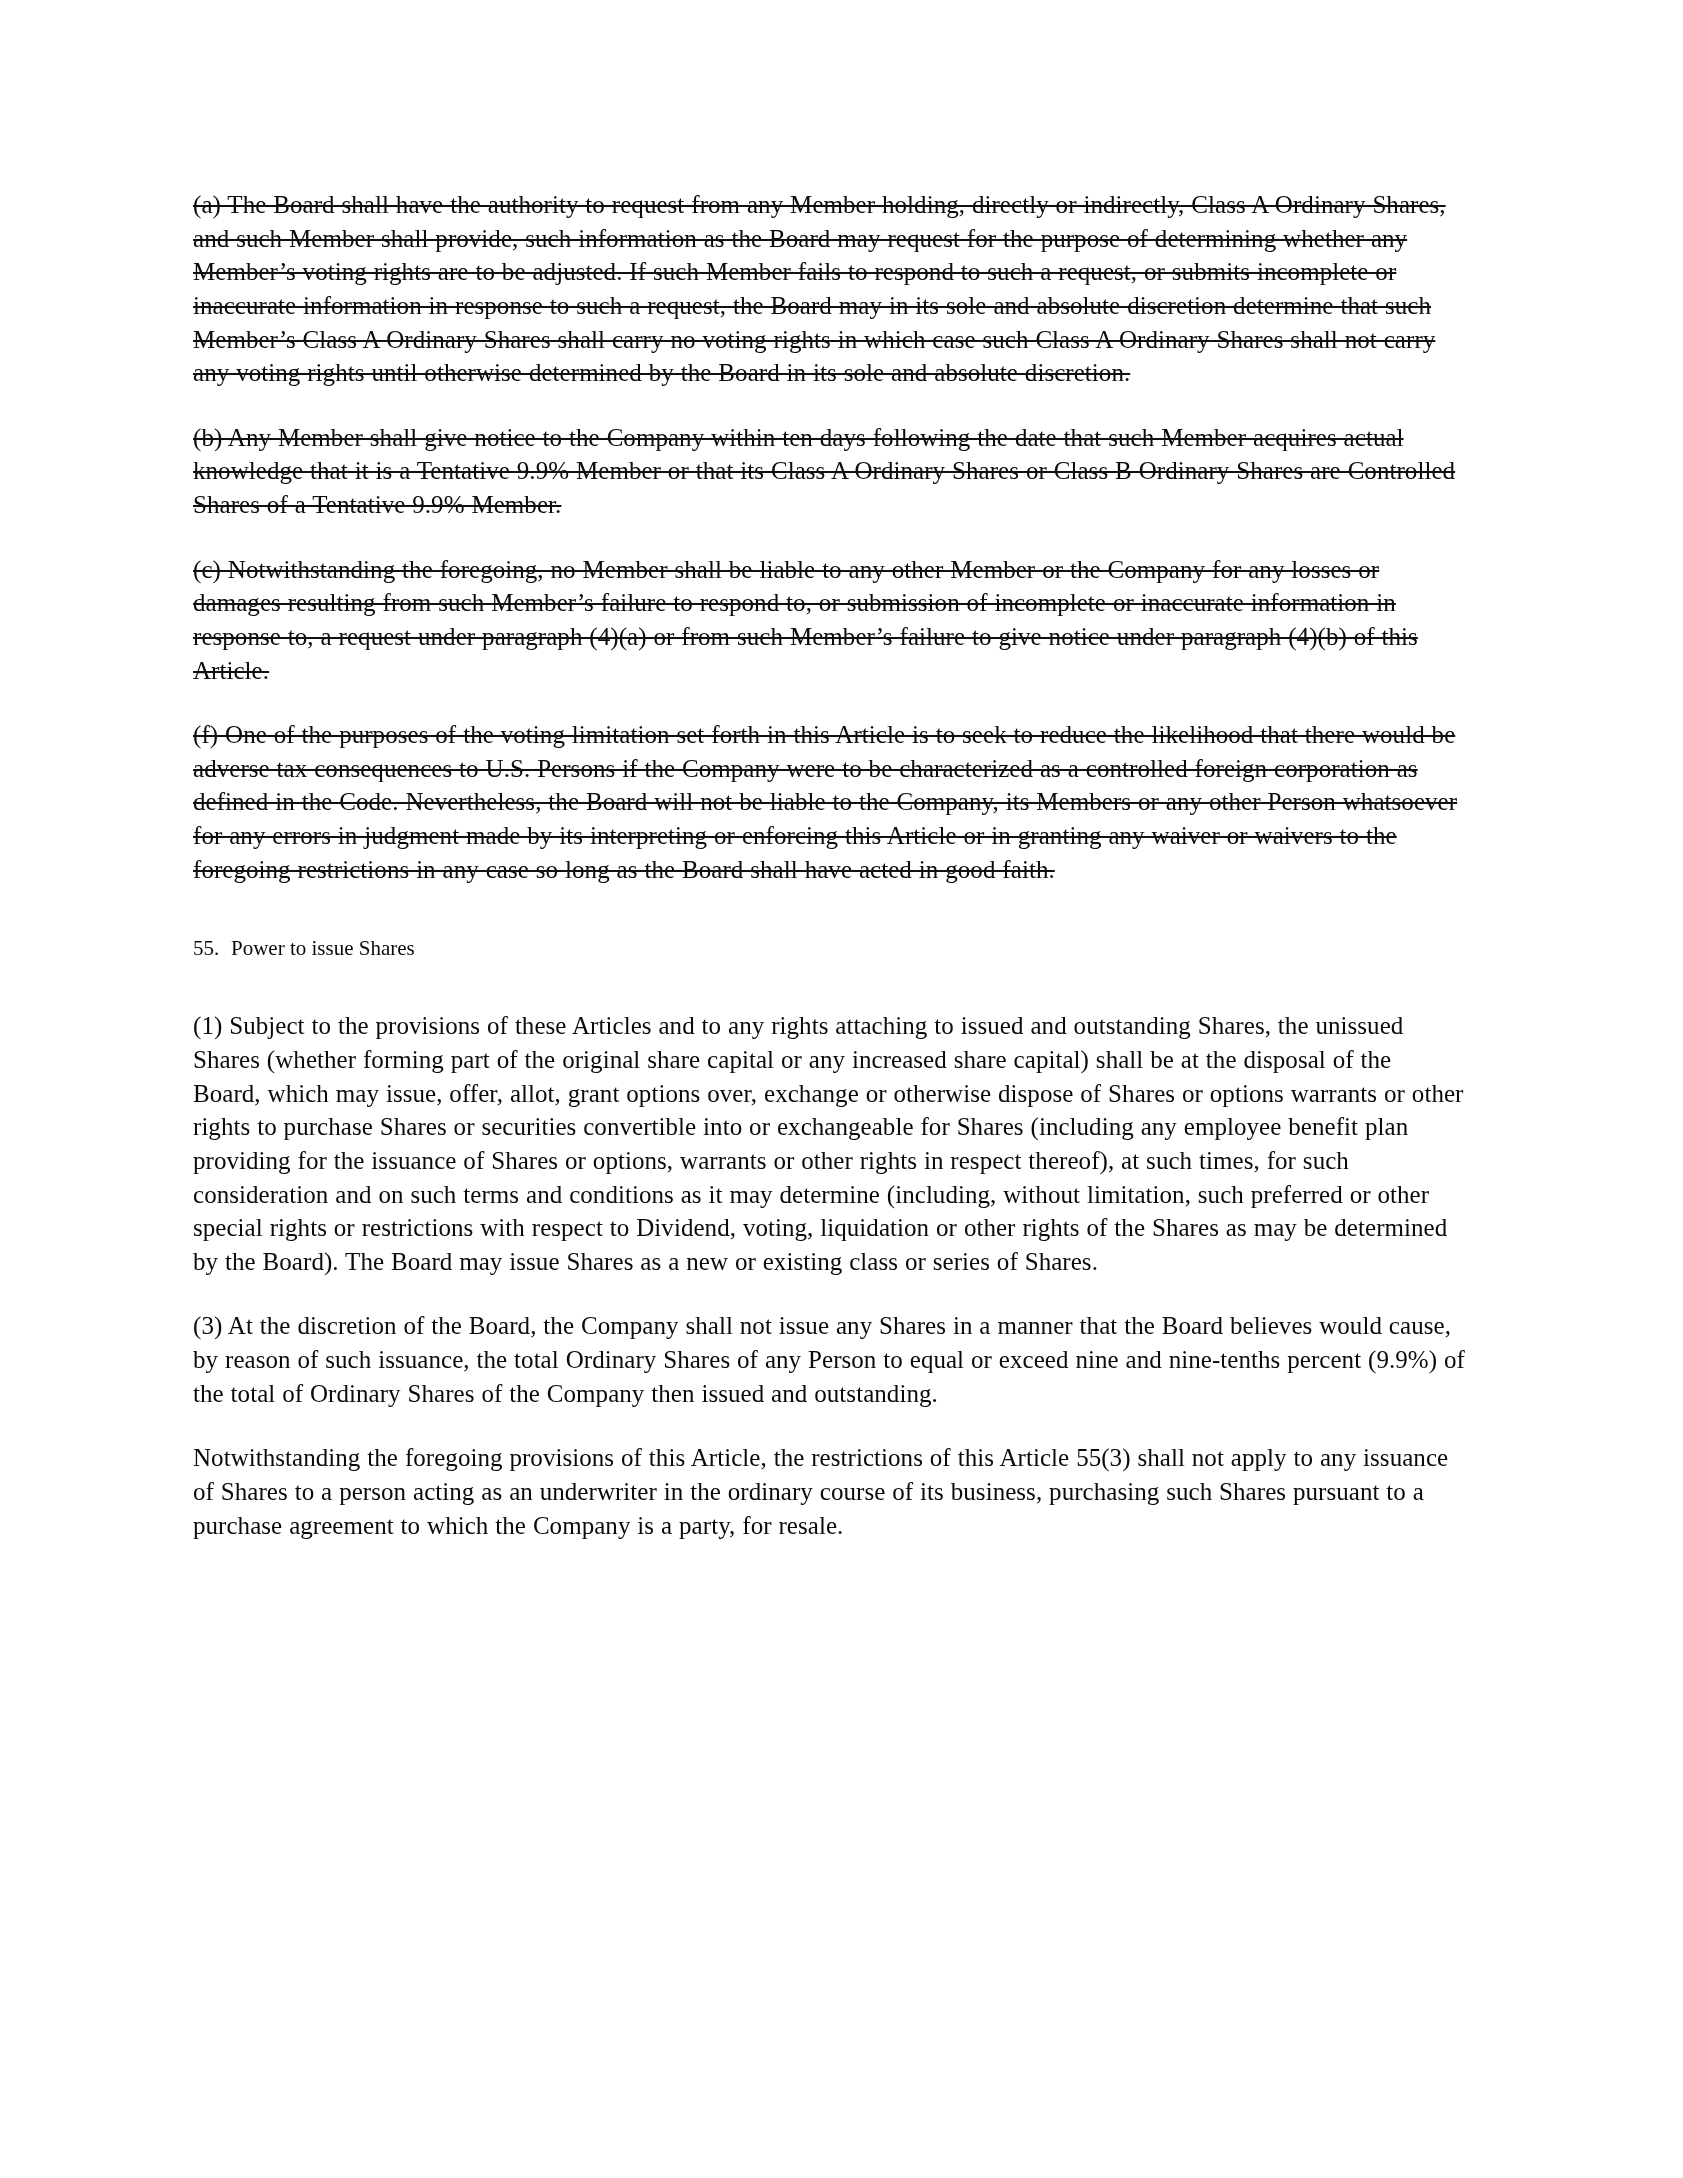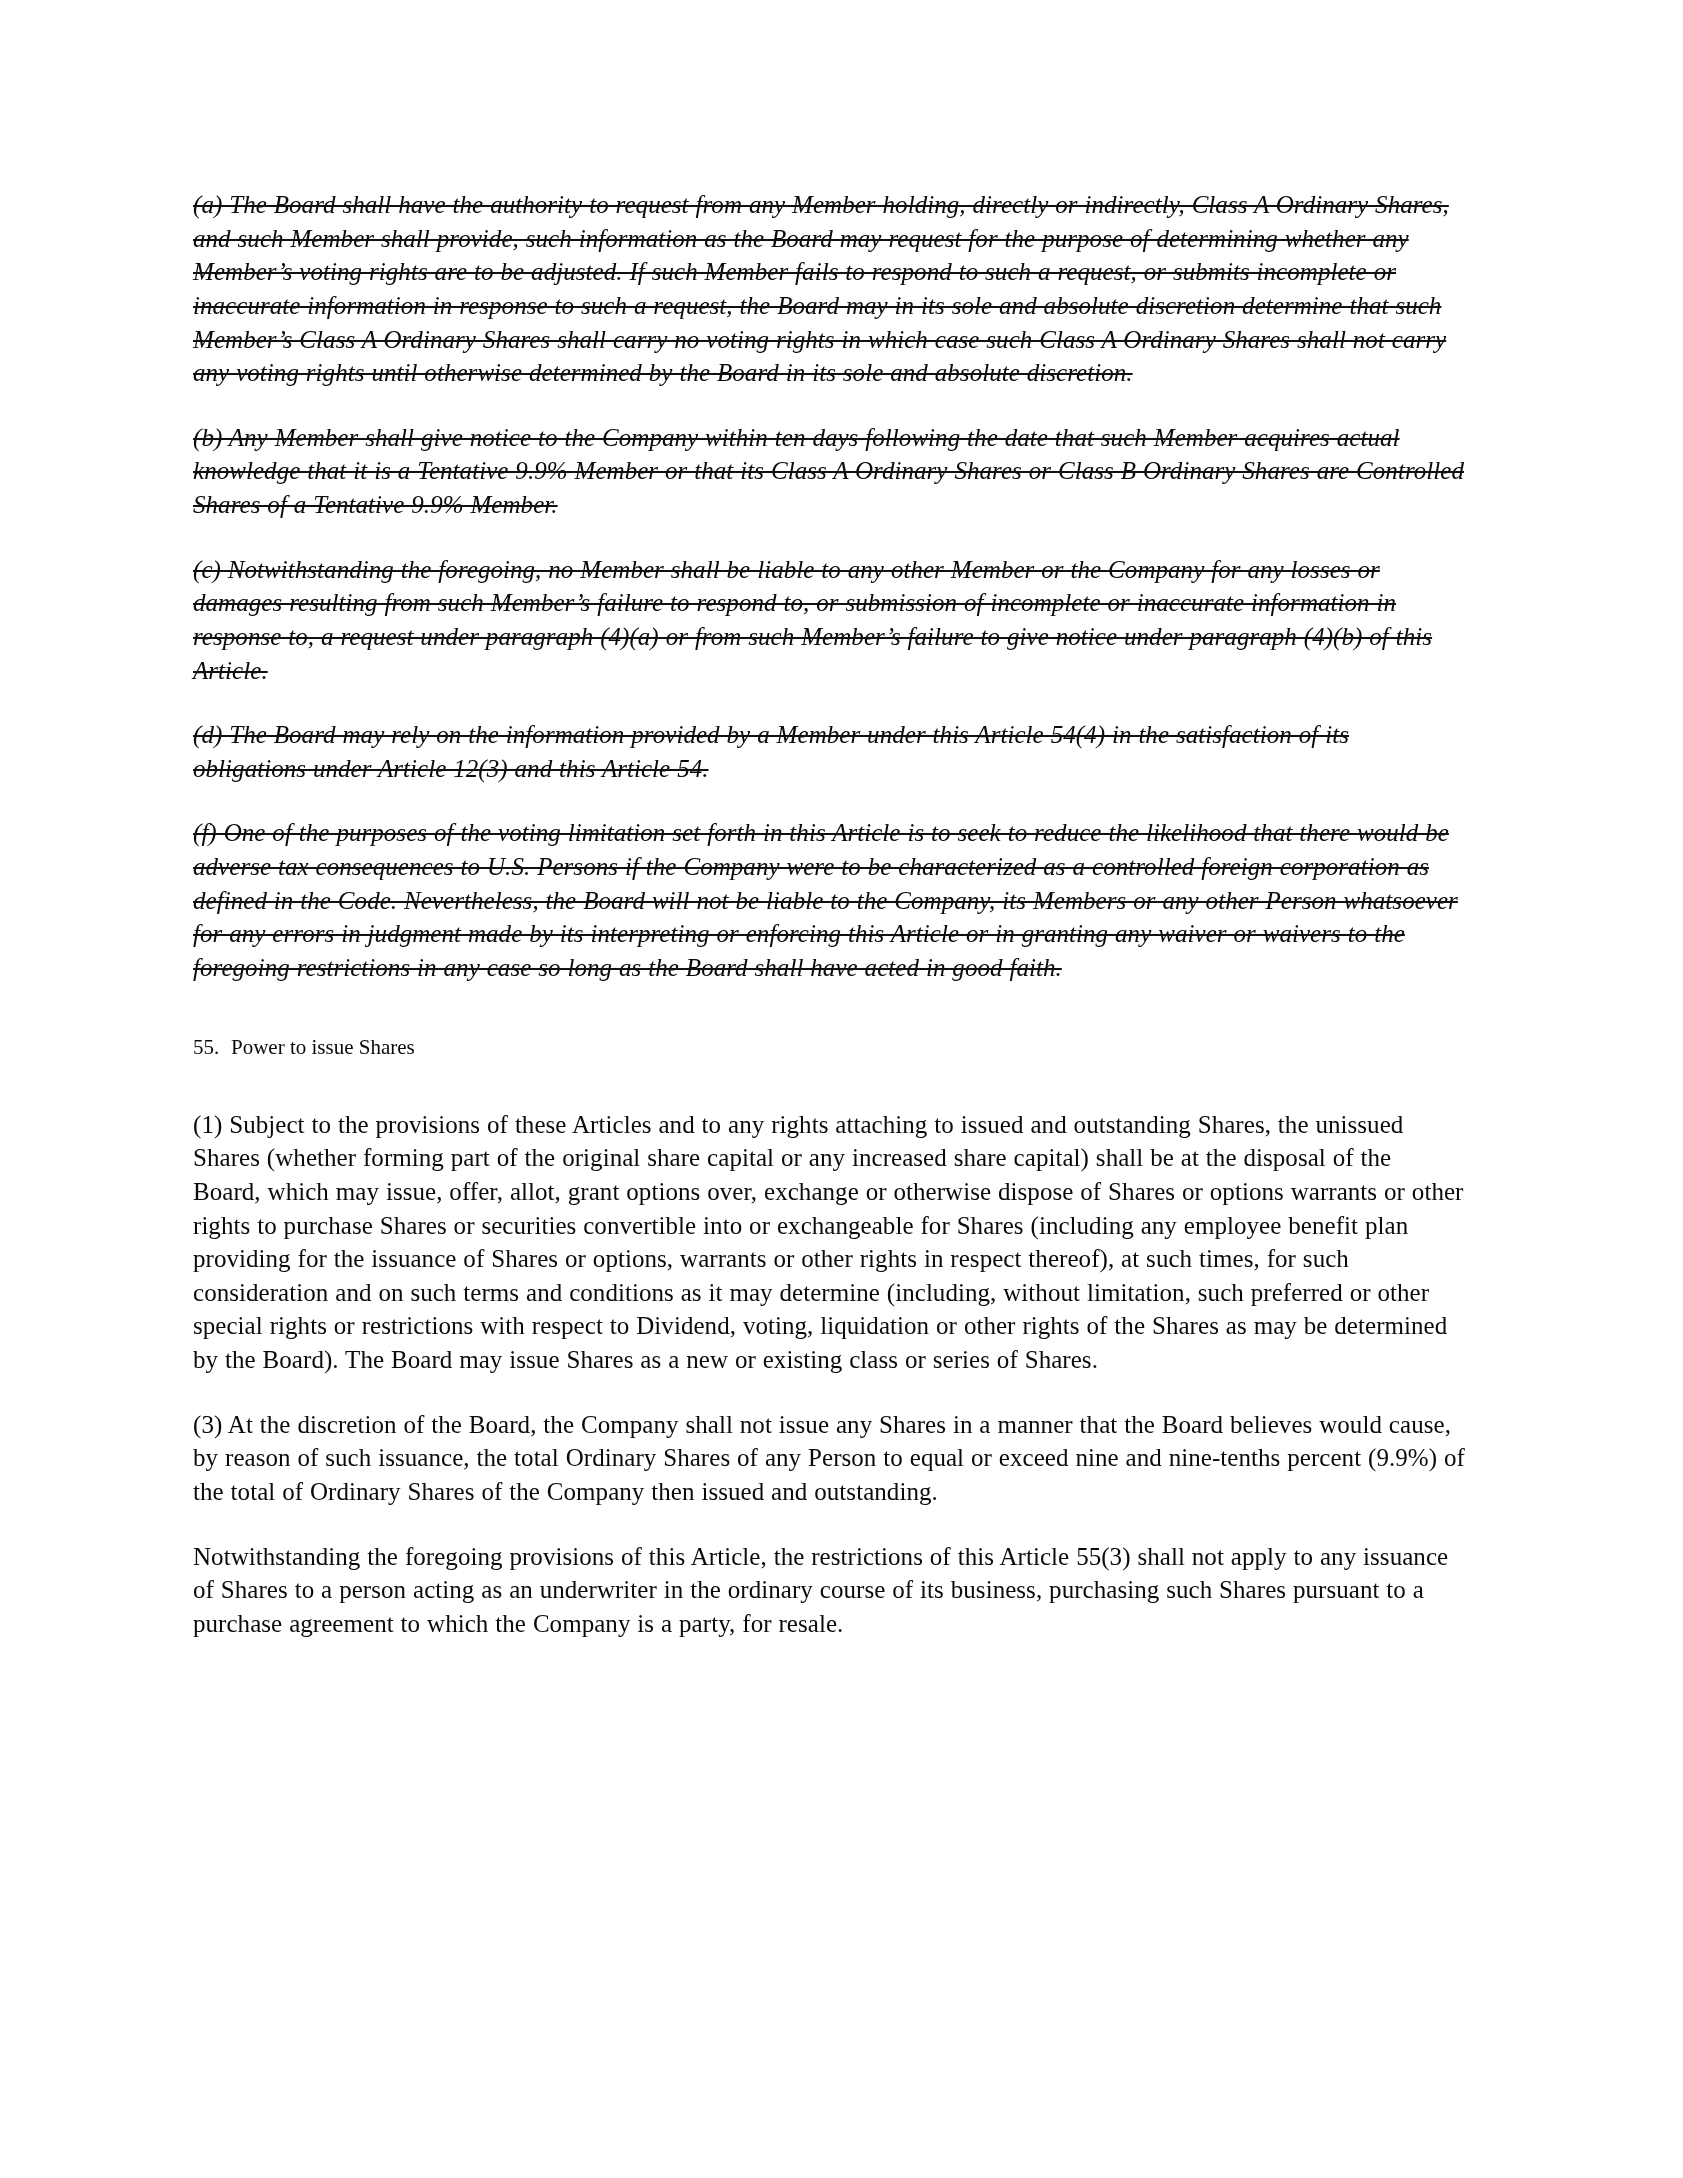--- a/index.html
+++ b/index.html
@@ -47,21 +47,20 @@
   }
   .heading .num {
     display: inline-block;
     width: 38px;
   }
   .gap-before-55 {
     margin-top: 48px;
   }
   .block-struck {
     margin-bottom: 0;
-    font-style: italic;
   }
   .page-number {
     position: absolute;
     left: 0;
     top: 2002px;
     width: 1683px;
     text-align: center;
     font-family: "Liberation Serif", "DejaVu Serif", serif;
     font-size: 24px;
     color: #0a0a0a;
@@ -70,21 +69,20 @@
 </head>
 <body>
 
 <div class="page">
   <div class="content">
 
     <div class="block-struck">
       <p class="para struck">(a)   The Board shall have the authority to request from any Member holding, directly or indirectly, Class A Ordinary Shares, and such Member shall provide, such information as the Board may request for the purpose of determining whether any Member’s voting rights are to be adjusted. If such Member fails to respond to such a request, or submits incomplete or inaccurate information in response to such a request, the Board may in its sole and absolute discretion determine that such Member’s Class A Ordinary Shares shall carry no voting rights in which case such Class A Ordinary Shares shall not carry any voting rights until otherwise determined by the Board in its sole and absolute discretion.</p>
       <p class="para struck">(b)   Any Member shall give notice to the Company within ten days following the date that such Member acquires actual knowledge that it is a Tentative 9.9% Member or that its Class A Ordinary Shares or Class B Ordinary Shares are Controlled Shares of a Tentative 9.9% Member.</p>
       <p class="para struck">(c)   Notwithstanding the foregoing, no Member shall be liable to any other Member or the Company for any losses or damages resulting from such Member’s failure to respond to, or submission of incomplete or inaccurate information in response to, a request under paragraph (4)(a) or from such Member’s failure to give notice under paragraph (4)(b) of this Article.</p>
-      <p class="para struck">(d)   The Board may rely on the information provided by a Member under this Article 54(4) in the satisfaction of its obligations under Article 12(3) and this Article 54.</p>
       <p class="para struck">(f)   One of the purposes of the voting limitation set forth in this Article is to seek to reduce the likelihood that there would be adverse tax consequences to U.S. Persons if the Company were to be characterized as a controlled foreign corporation as defined in the Code. Nevertheless, the Board will not be liable to the Company, its Members or any other Person whatsoever for any errors in judgment made by its interpreting or enforcing this Article or in granting any waiver or waivers to the foregoing restrictions in any case so long as the Board shall have acted in good faith.</p>
     </div>
 
     <div class="heading gap-before-55">
       <span class="num">55.</span><span>Power to issue Shares</span>
     </div>
 
     <p class="para">(1)   Subject to the provisions of these Articles and to any rights attaching to issued and outstanding Shares, the unissued Shares (whether forming part of the original share capital or any increased share capital) shall be at the disposal of the Board, which may issue, offer, allot, grant options over, exchange or otherwise dispose of Shares or options warrants or other rights to purchase Shares or securities convertible into or exchangeable for Shares (including any employee benefit plan providing for the issuance of Shares or options, warrants or other rights in respect thereof), at such times, for such consideration and on such terms and conditions as it may determine (including, without limitation, such preferred or other special rights or restrictions with respect to Dividend, voting, liquidation or other rights of the Shares as may be determined by the Board). The Board may issue Shares as a new or existing class or series of Shares.</p>
     <p class="para">(3)   At the discretion of the Board, the Company shall not issue any Shares in a manner that the Board believes would cause, by reason of such issuance, the total Ordinary Shares of any Person to equal or exceed nine and nine-tenths percent (9.9%) of the total of Ordinary Shares of the Company then issued and outstanding.</p>
     <p class="para">Notwithstanding the foregoing provisions of this Article, the restrictions of this Article 55(3) shall not apply to any issuance of Shares to a person acting as an underwriter in the ordinary course of its business, purchasing such Shares pursuant to a purchase agreement to which the Company is a party, for resale.</p>

